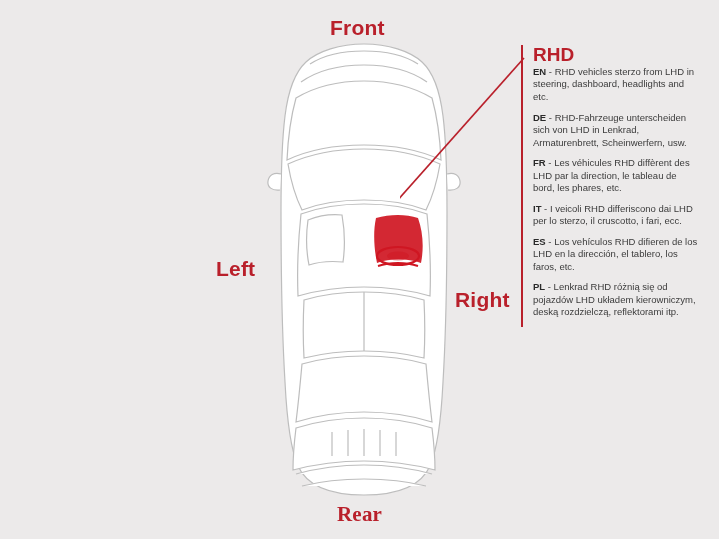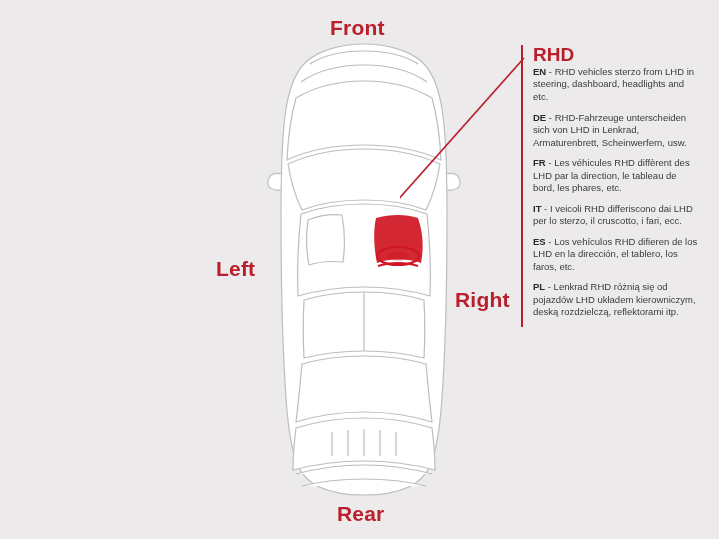--- a/index.html
+++ b/index.html
@@ -23,21 +23,21 @@
   }
   .orient-label {
     position: absolute;
     color: #b9202b;
     font-weight: bold;
     font-size: 21px;
     letter-spacing: 0.2px;
     white-space: nowrap;
   }
   #label-front { top: 16px; left: 330px; }
-  #label-rear  { top: 502px; left: 337px; }
+  #label-rear  { top: 502px; left: 337px; font-family: Liberation Serif, serif; }
   #label-left  { top: 257px; left: 216px; }
   #label-right { top: 240px; left: 455px; margin-top: 48px; }
 
   #car-wrap {
     position: absolute;
     left: 244px;
     top: 42px;
     width: 240px;
     height: 456px;
   }

